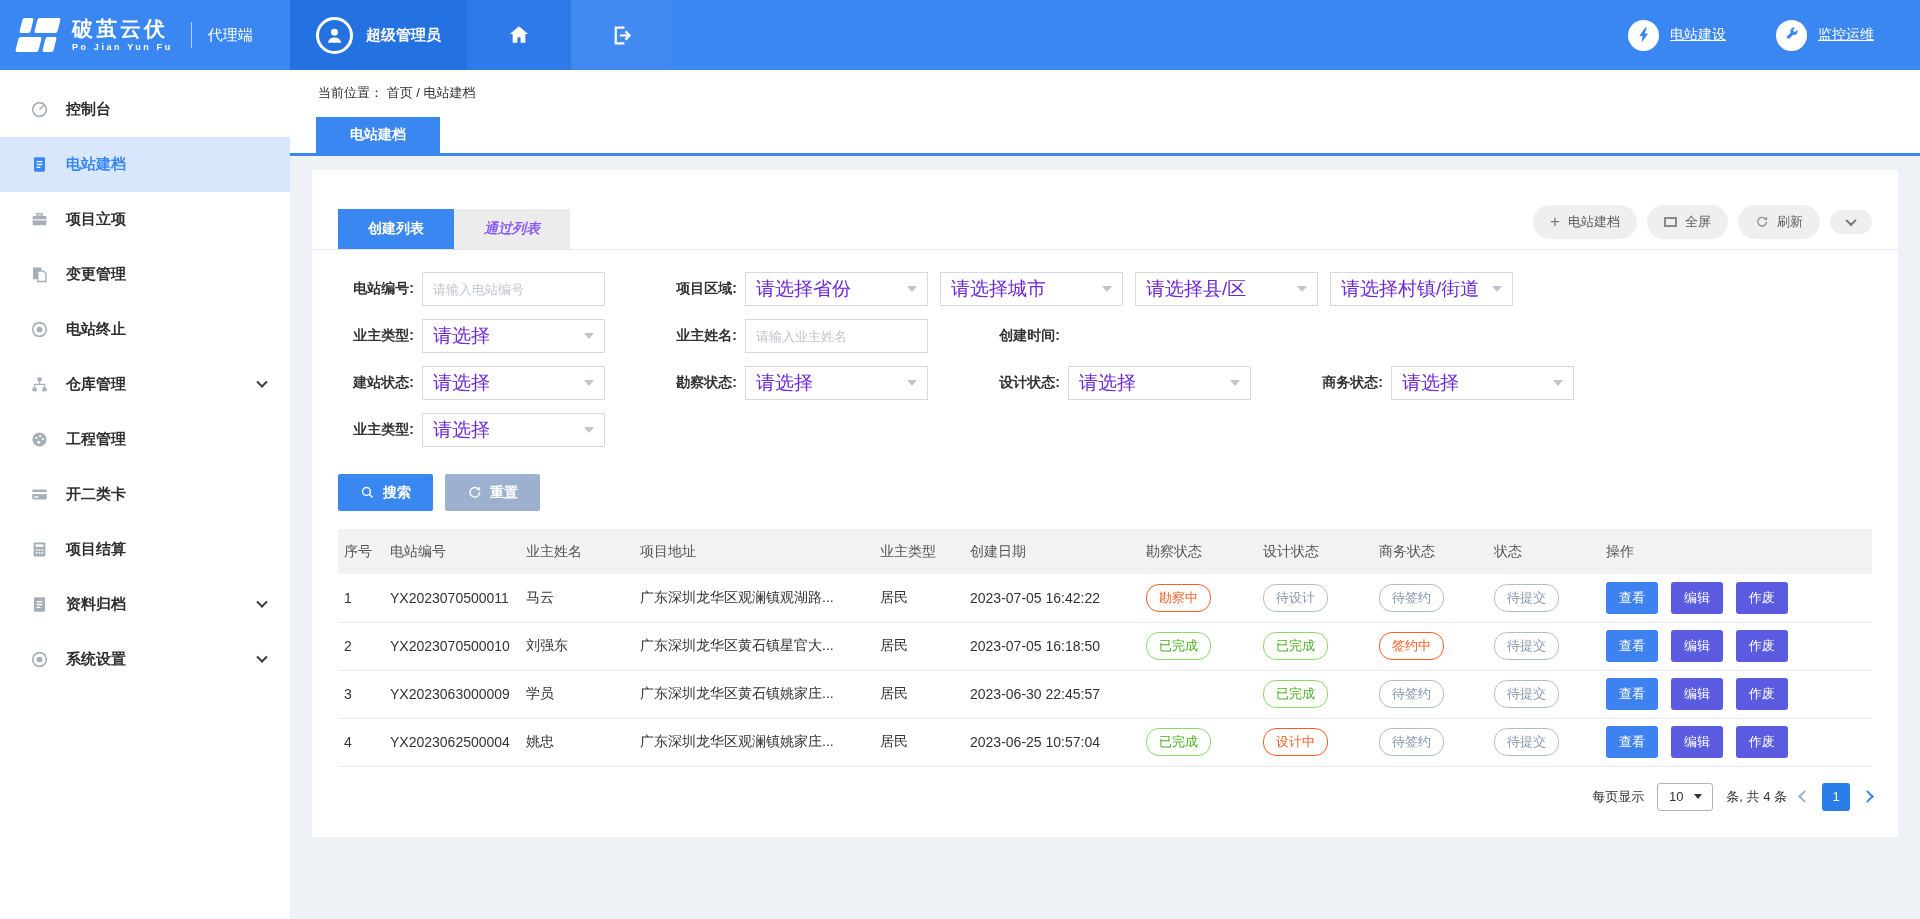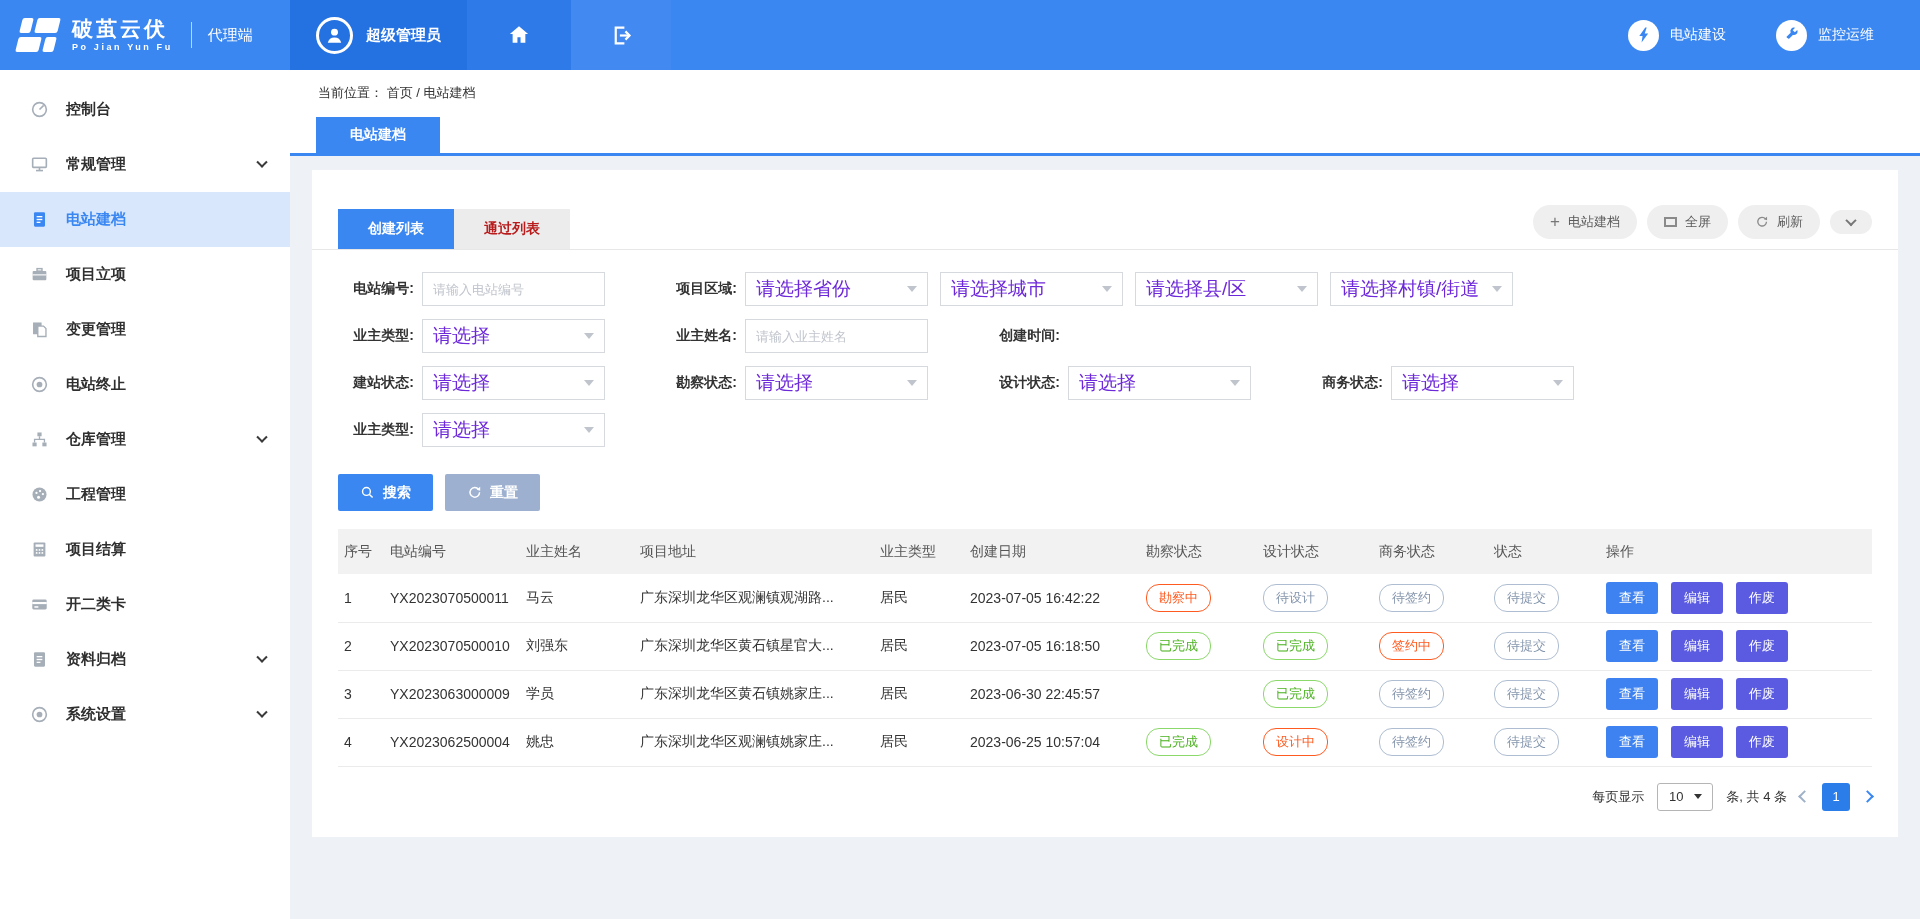--- a/index.html
+++ b/index.html
@@ -20,21 +20,21 @@
   .brand-sub  { font-size:9px;  letter-spacing:2.6px; margin-top:4px; font-weight:700; }
   .brand-divider { width:1px; height:26px; background:rgba(255,255,255,.65); margin:0 6px 0 8px; }
   .portal { font-size:15px; white-space:nowrap; }
   .seg-user { background:#2472e2; display:flex; align-items:center; gap:13px; padding:0 26px; }
   .avatar { width:37px; height:37px; border-radius:50%; border:3px solid #fff;
             display:flex; align-items:center; justify-content:center; }
   .username { font-size:15px; font-weight:600; }
   .seg-home   { background:#2e7ae8; width:104px; display:flex; align-items:center; justify-content:center; }
   .seg-logout { background:#4389f2; width:100px; display:flex; align-items:center; justify-content:center; }
   .topbar-right { margin-left:auto; display:flex; align-items:center; gap:50px; padding-right:46px; }
-  .tr-item { display:flex; align-items:center; gap:11px; font-size:14px; cursor:pointer; }
+  .tr-item { display:flex; align-items:center; gap:11px; font-size:14px; cursor:pointer;text-decoration:underline; }
   .circle-icon { width:31px; height:31px; border-radius:50%; background:#fff;
                  display:flex; align-items:center; justify-content:center; }
 
   
   .main { display:flex; height:849px; }
   .sidebar { width:290px; background:#fff; padding-top:12px; flex:none; }
   .side-item { height:55px; display:flex; align-items:center; gap:17px;
                padding:0 24px 0 30px; font-size:15px; font-weight:700; color:#2f2f2f; cursor:pointer; }
   .side-item svg { flex:none; }
   .side-item.active { background:#d8e7fc; color:#3a87f2; }
@@ -48,21 +48,21 @@
   .page-tab { display:inline-block; background:#3a87f2; color:#fff; font-size:14px;
               font-weight:700; padding:9px 34px; vertical-align:bottom; }
 
   .card-wrap { padding:14px 22px 0; }
   .card { background:#fff; min-height:655px; }
 
   
   .card-head { display:flex; align-items:flex-end; padding:16px 26px 0; border-bottom:1px solid #e7e7e7; }
   .ltab { padding:11px 30px; font-size:14px; font-weight:700; cursor:pointer;margin-top:23px; }
   .ltab.active   { background:#3a87f2; color:#fff; }
-  .ltab.inactive { background:#ececec; color:#b91c1c; }
+  .ltab.inactive { background:#ececec; color:#8b5cf6;font-style:italic; }
   .toolbar { margin-left:auto; display:flex; gap:10px; align-items:center; padding-bottom:10px; }
   .pill-btn { display:flex; align-items:center; gap:8px; background:#efefef; color:#5a5a5a;
               font-size:13px; padding:8px 17px; border-radius:17px; border:none; cursor:pointer;
               font-family:inherit; }
   .plus-glyph { font-size:17px; line-height:10px; color:#777; font-weight:400; }
   .fs-glyph { width:13px; height:10px; border:2px solid #8a8a8a; display:inline-block; }
   .chev-down { width:8px; height:8px; border-right:2px solid #777; border-bottom:2px solid #777;
                transform:rotate(45deg) translate(-1px,-1px); display:inline-block; }
 
   
@@ -188,29 +188,20 @@
 <div class="main">
 
   <div class="sidebar">
     <div class="side-item">
       <svg width="19" height="19" viewBox="0 0 20 20">
         <circle cx="10" cy="10" r="7.2" fill="none" stroke="#a6aeb8" stroke-width="1.7"></circle>
         <line x1="10" y1="10" x2="14.4" y2="5.6" stroke="#a6aeb8" stroke-width="1.7"></line>
       </svg>
       <span>控制台</span>
     </div>
-    <div class="side-item">
-      <svg width="19" height="19" viewBox="0 0 20 20">
-        <rect x="2.8" y="3.4" width="14.4" height="9.6" rx="1" fill="none" stroke="#a6aeb8" stroke-width="1.7"></rect>
-        <line x1="10" y1="13" x2="10" y2="16" stroke="#a6aeb8" stroke-width="1.7"></line>
-        <line x1="6.3" y1="16.4" x2="13.7" y2="16.4" stroke="#a6aeb8" stroke-width="1.7"></line>
-      </svg>
-      <span>常规管理</span>
-      <i class="side-chevron"></i>
-    </div>
     <div class="side-item active">
       <svg width="19" height="19" viewBox="0 0 20 20">
         <rect x="4.2" y="2.4" width="11.6" height="15.2" rx="1.2" fill="#3a87f2"></rect>
         <line x1="7" y1="7" x2="13" y2="7" stroke="#fff" stroke-width="1.4"></line>
         <line x1="7" y1="10" x2="13" y2="10" stroke="#fff" stroke-width="1.4"></line>
         <line x1="7" y1="13" x2="11" y2="13" stroke="#fff" stroke-width="1.4"></line>
       </svg>
       <span>电站建档</span>
     </div>
     <div class="side-item">
@@ -247,41 +238,41 @@
     </div>
     <div class="side-item">
       <svg width="19" height="19" viewBox="0 0 20 20">
         <circle cx="10" cy="10" r="7.4" fill="#a6aeb8"></circle>
         <circle cx="6.8" cy="8.4" r="1.2" fill="#fff"></circle>
         <circle cx="10.6" cy="6.4" r="1.2" fill="#fff"></circle>
         <circle cx="13.6" cy="9.6" r="1.2" fill="#fff"></circle>
         <circle cx="9" cy="13" r="1.6" fill="#fff"></circle>
       </svg>
       <span>工程管理</span>
+    </div>
+    <div class="side-item">
+      <svg width="19" height="19" viewBox="0 0 20 20">
+        <rect x="2.4" y="4.8" width="15.2" height="10.4" rx="1.4" fill="#a6aeb8"></rect>
+        <rect x="2.4" y="7.4" width="15.2" height="2.2" fill="#fff"></rect>
+        <rect x="4.6" y="11.8" width="4.2" height="1.6" fill="#fff"></rect>
+      </svg>
+      <span>开二类卡</span>
     </div>
     <div class="side-item">
       <svg width="19" height="19" viewBox="0 0 20 20">
         <rect x="3.8" y="2.6" width="12.4" height="14.8" rx="1" fill="#a6aeb8"></rect>
         <rect x="5.8" y="4.6" width="8.4" height="2.6" fill="#fff"></rect>
         <circle cx="7" cy="10.4" r="1" fill="#fff"></circle>
           <circle cx="10" cy="10.4" r="1" fill="#fff"></circle>
           <circle cx="13" cy="10.4" r="1" fill="#fff"></circle>
         <circle cx="7" cy="13.6" r="1" fill="#fff"></circle>
           <circle cx="10" cy="13.6" r="1" fill="#fff"></circle>
           <circle cx="13" cy="13.6" r="1" fill="#fff"></circle>
       </svg>
       <span>项目结算</span>
-    </div>
-    <div class="side-item">
-      <svg width="19" height="19" viewBox="0 0 20 20">
-        <rect x="2.4" y="4.8" width="15.2" height="10.4" rx="1.4" fill="#a6aeb8"></rect>
-        <rect x="2.4" y="7.4" width="15.2" height="2.2" fill="#fff"></rect>
-        <rect x="4.6" y="11.8" width="4.2" height="1.6" fill="#fff"></rect>
-      </svg>
-      <span>开二类卡</span>
     </div>
     <div class="side-item">
       <svg width="19" height="19" viewBox="0 0 20 20">
         <rect x="4.2" y="2.4" width="11.6" height="15.2" rx="1.2" fill="#a6aeb8"></rect>
         <line x1="7" y1="7" x2="13" y2="7" stroke="#fff" stroke-width="1.4"></line>
         <line x1="7" y1="10" x2="13" y2="10" stroke="#fff" stroke-width="1.4"></line>
         <line x1="7" y1="13" x2="11" y2="13" stroke="#fff" stroke-width="1.4"></line>
       </svg>
       <span>资料归档</span>
       <i class="side-chevron"></i>

